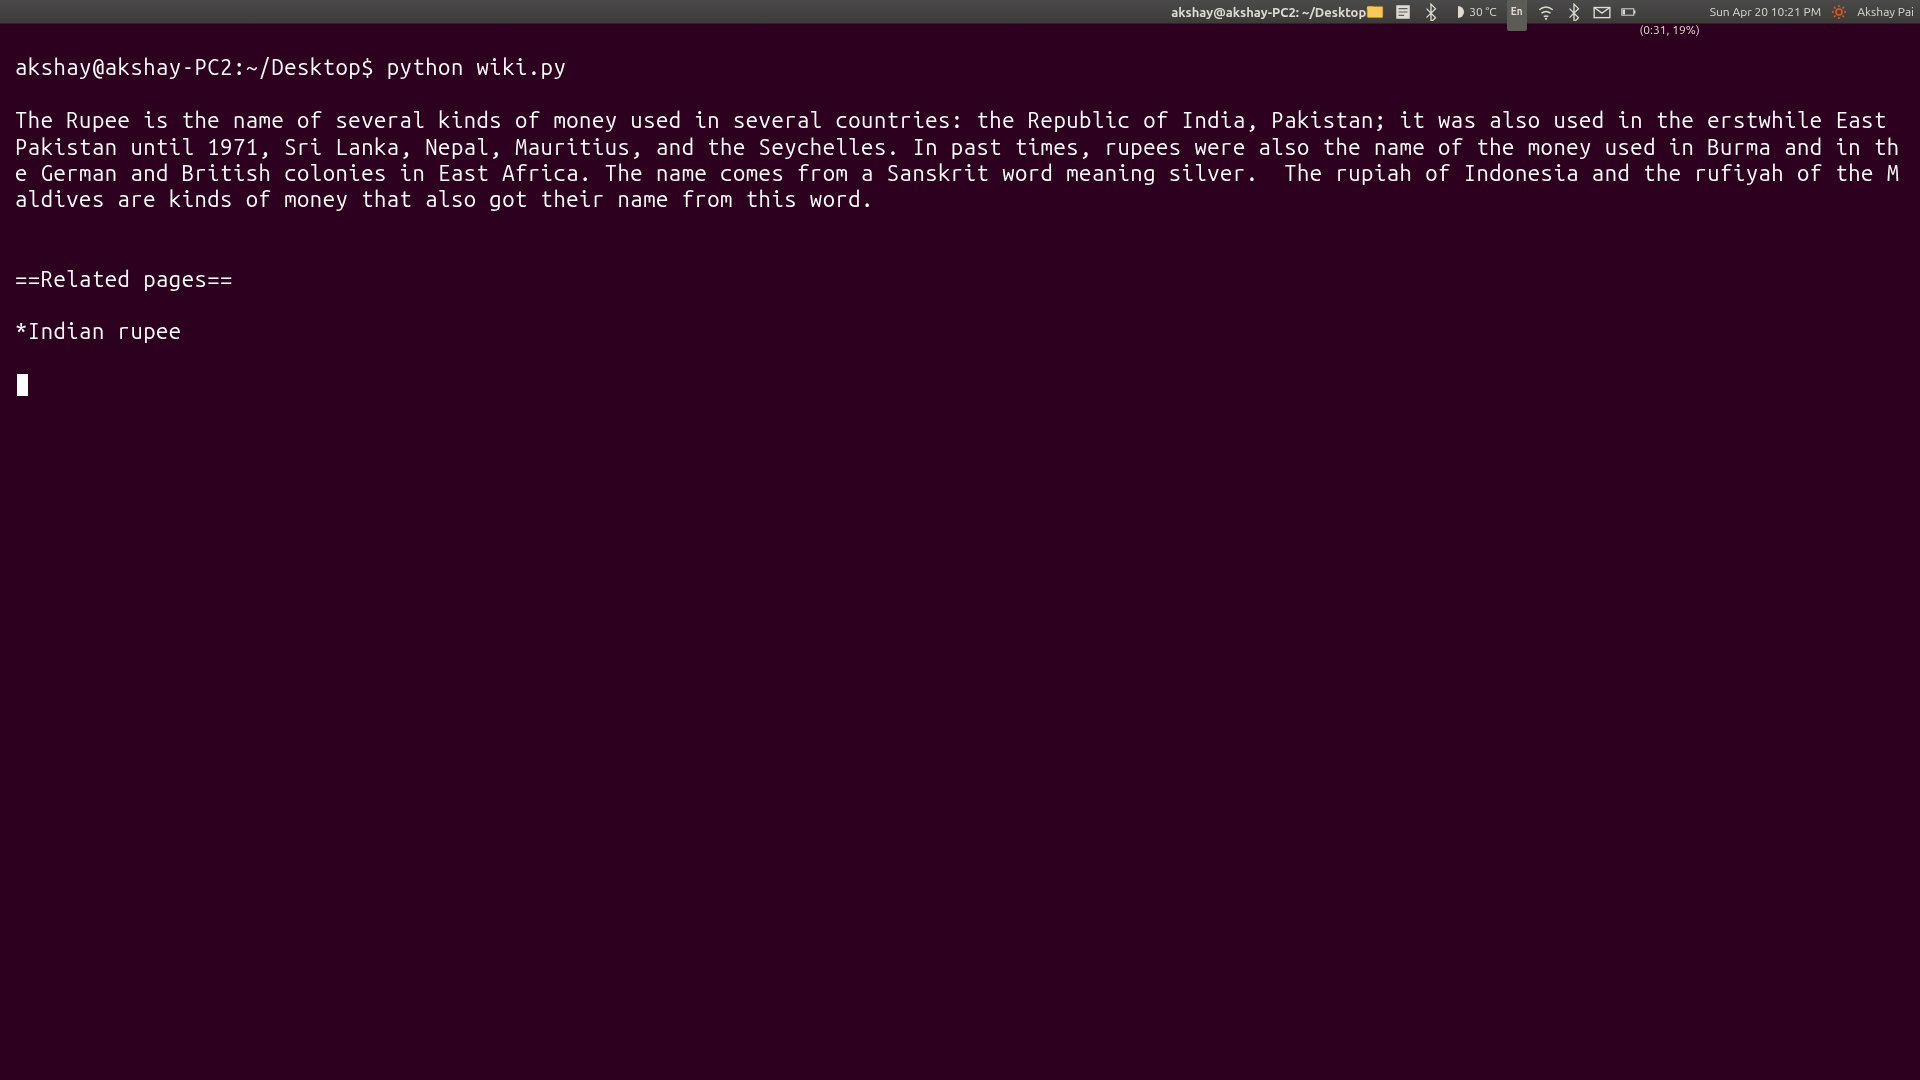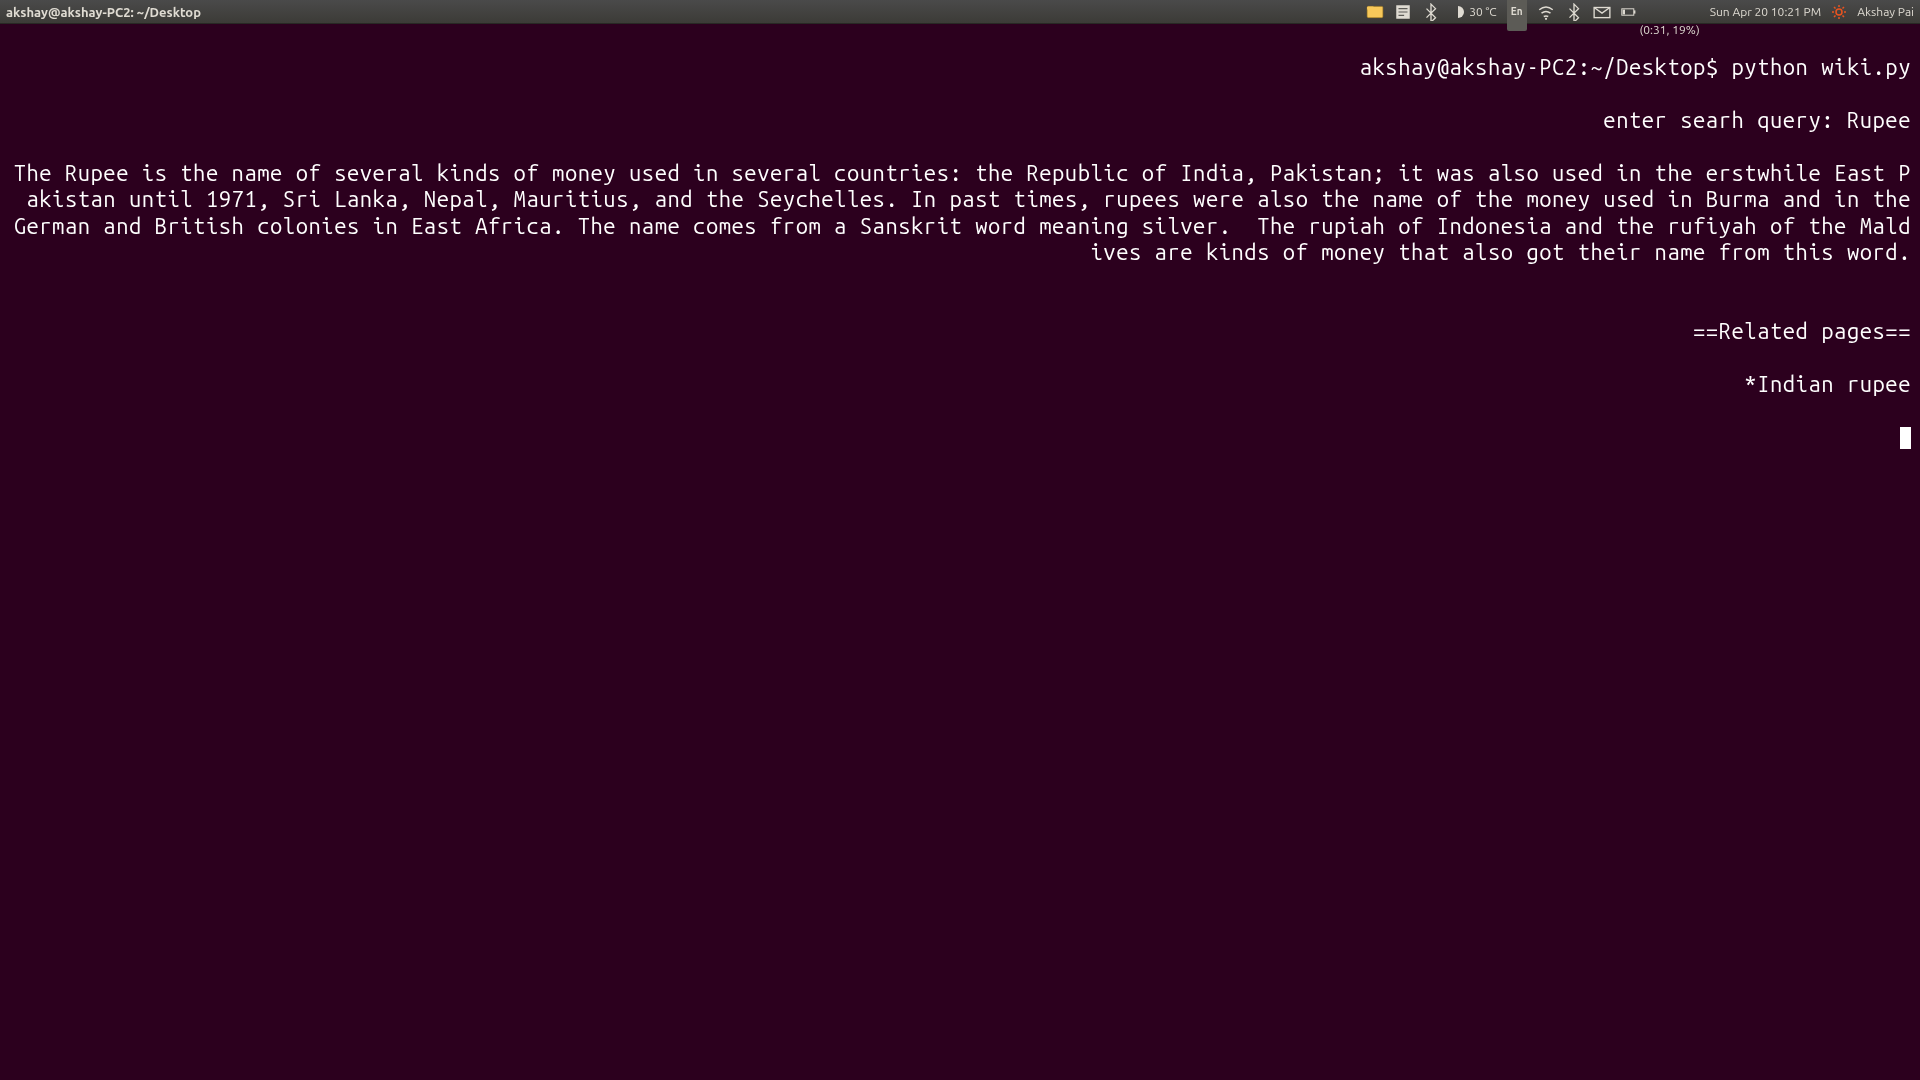--- a/index.html
+++ b/index.html
@@ -12,21 +12,21 @@
       height: 1080px;
       background: #2c001e;
       font-family: 'Ubuntu Mono', 'DejaVu Sans Mono', monospace;
       overflow: hidden;
     }
     .titlebar {
       background: linear-gradient(to bottom, #4a4a4a, #3c3b37);
       height: 24px;
       display: flex;
       align-items: center;
-      justify-content: space-between;
+      justify-content: flex-end;
       padding: 0 6px;
       color: #dfdbd2;
       font-family: 'Ubuntu', sans-serif;
       font-size: 13px;
       border-bottom: 1px solid #282824;
     }
     .titlebar-left {
       font-weight: bold;
       color: #dfdbd2;
     }
@@ -48,29 +48,28 @@
       fill: #dfdbd2;
     }
     .indicator-icon {
       width: 18px;
       height: 18px;
       display: flex;
       align-items: center;
       justify-content: center;
     }
     .terminal {
-      padding: 4px 9px;
+      padding: 4px 15px;
       font-family: 'Ubuntu Mono', 'DejaVu Sans Mono', monospace;
       font-size: 22px;
       line-height: 1.2;
       color: #ffffff;
       white-space: pre-wrap;
       word-break: break-all;
       letter-spacing: 0.5px;
-      text-align: right;
     }
     .terminal-line {
       display: block;
     }
     .cursor {
       display: inline-block;
       width: 11px;
       height: 22px;
       background: #ffffff;
       vertical-align: text-bottom;
@@ -155,19 +154,18 @@
           <circle cx="8" cy="8" r="3" fill="none" stroke="#e95420" stroke-width="1.5"></circle>
           <path d="M8 1v2M8 13v2M1 8h2M13 8h2M3 3l1.5 1.5M11.5 11.5L13 13M3 13l1.5-1.5M11.5 4.5L13 3" stroke="#e95420" stroke-width="1.5"></path>
         </svg>
     </span>
     <span class="indicator">Akshay Pai</span>
   </div>
 </div>
 
 <div class="terminal">
 <span class="terminal-line">akshay@akshay-PC2:~/Desktop$ python wiki.py</span>
-<span class="terminal-line">enter searh query: Rupee</span>
 <span class="terminal-line">The Rupee is the name of several kinds of money used in several countries: the Republic of India, Pakistan; it was also used in the erstwhile East Pakistan until 1971, Sri Lanka, Nepal, Mauritius, and the Seychelles. In past times, rupees were also the name of the money used in Burma and in the German and British colonies in East Africa. The name comes from a Sanskrit word meaning silver.  The rupiah of Indonesia and the rufiyah of the Maldives are kinds of money that also got their name from this word.</span>
 <span class="terminal-line"></span>
 <span class="terminal-line">==Related pages==</span>
 <span class="terminal-line">*Indian rupee</span>
 <span class="terminal-line"><span class="cursor"></span></span>
 </div>
 
 </body></html>

